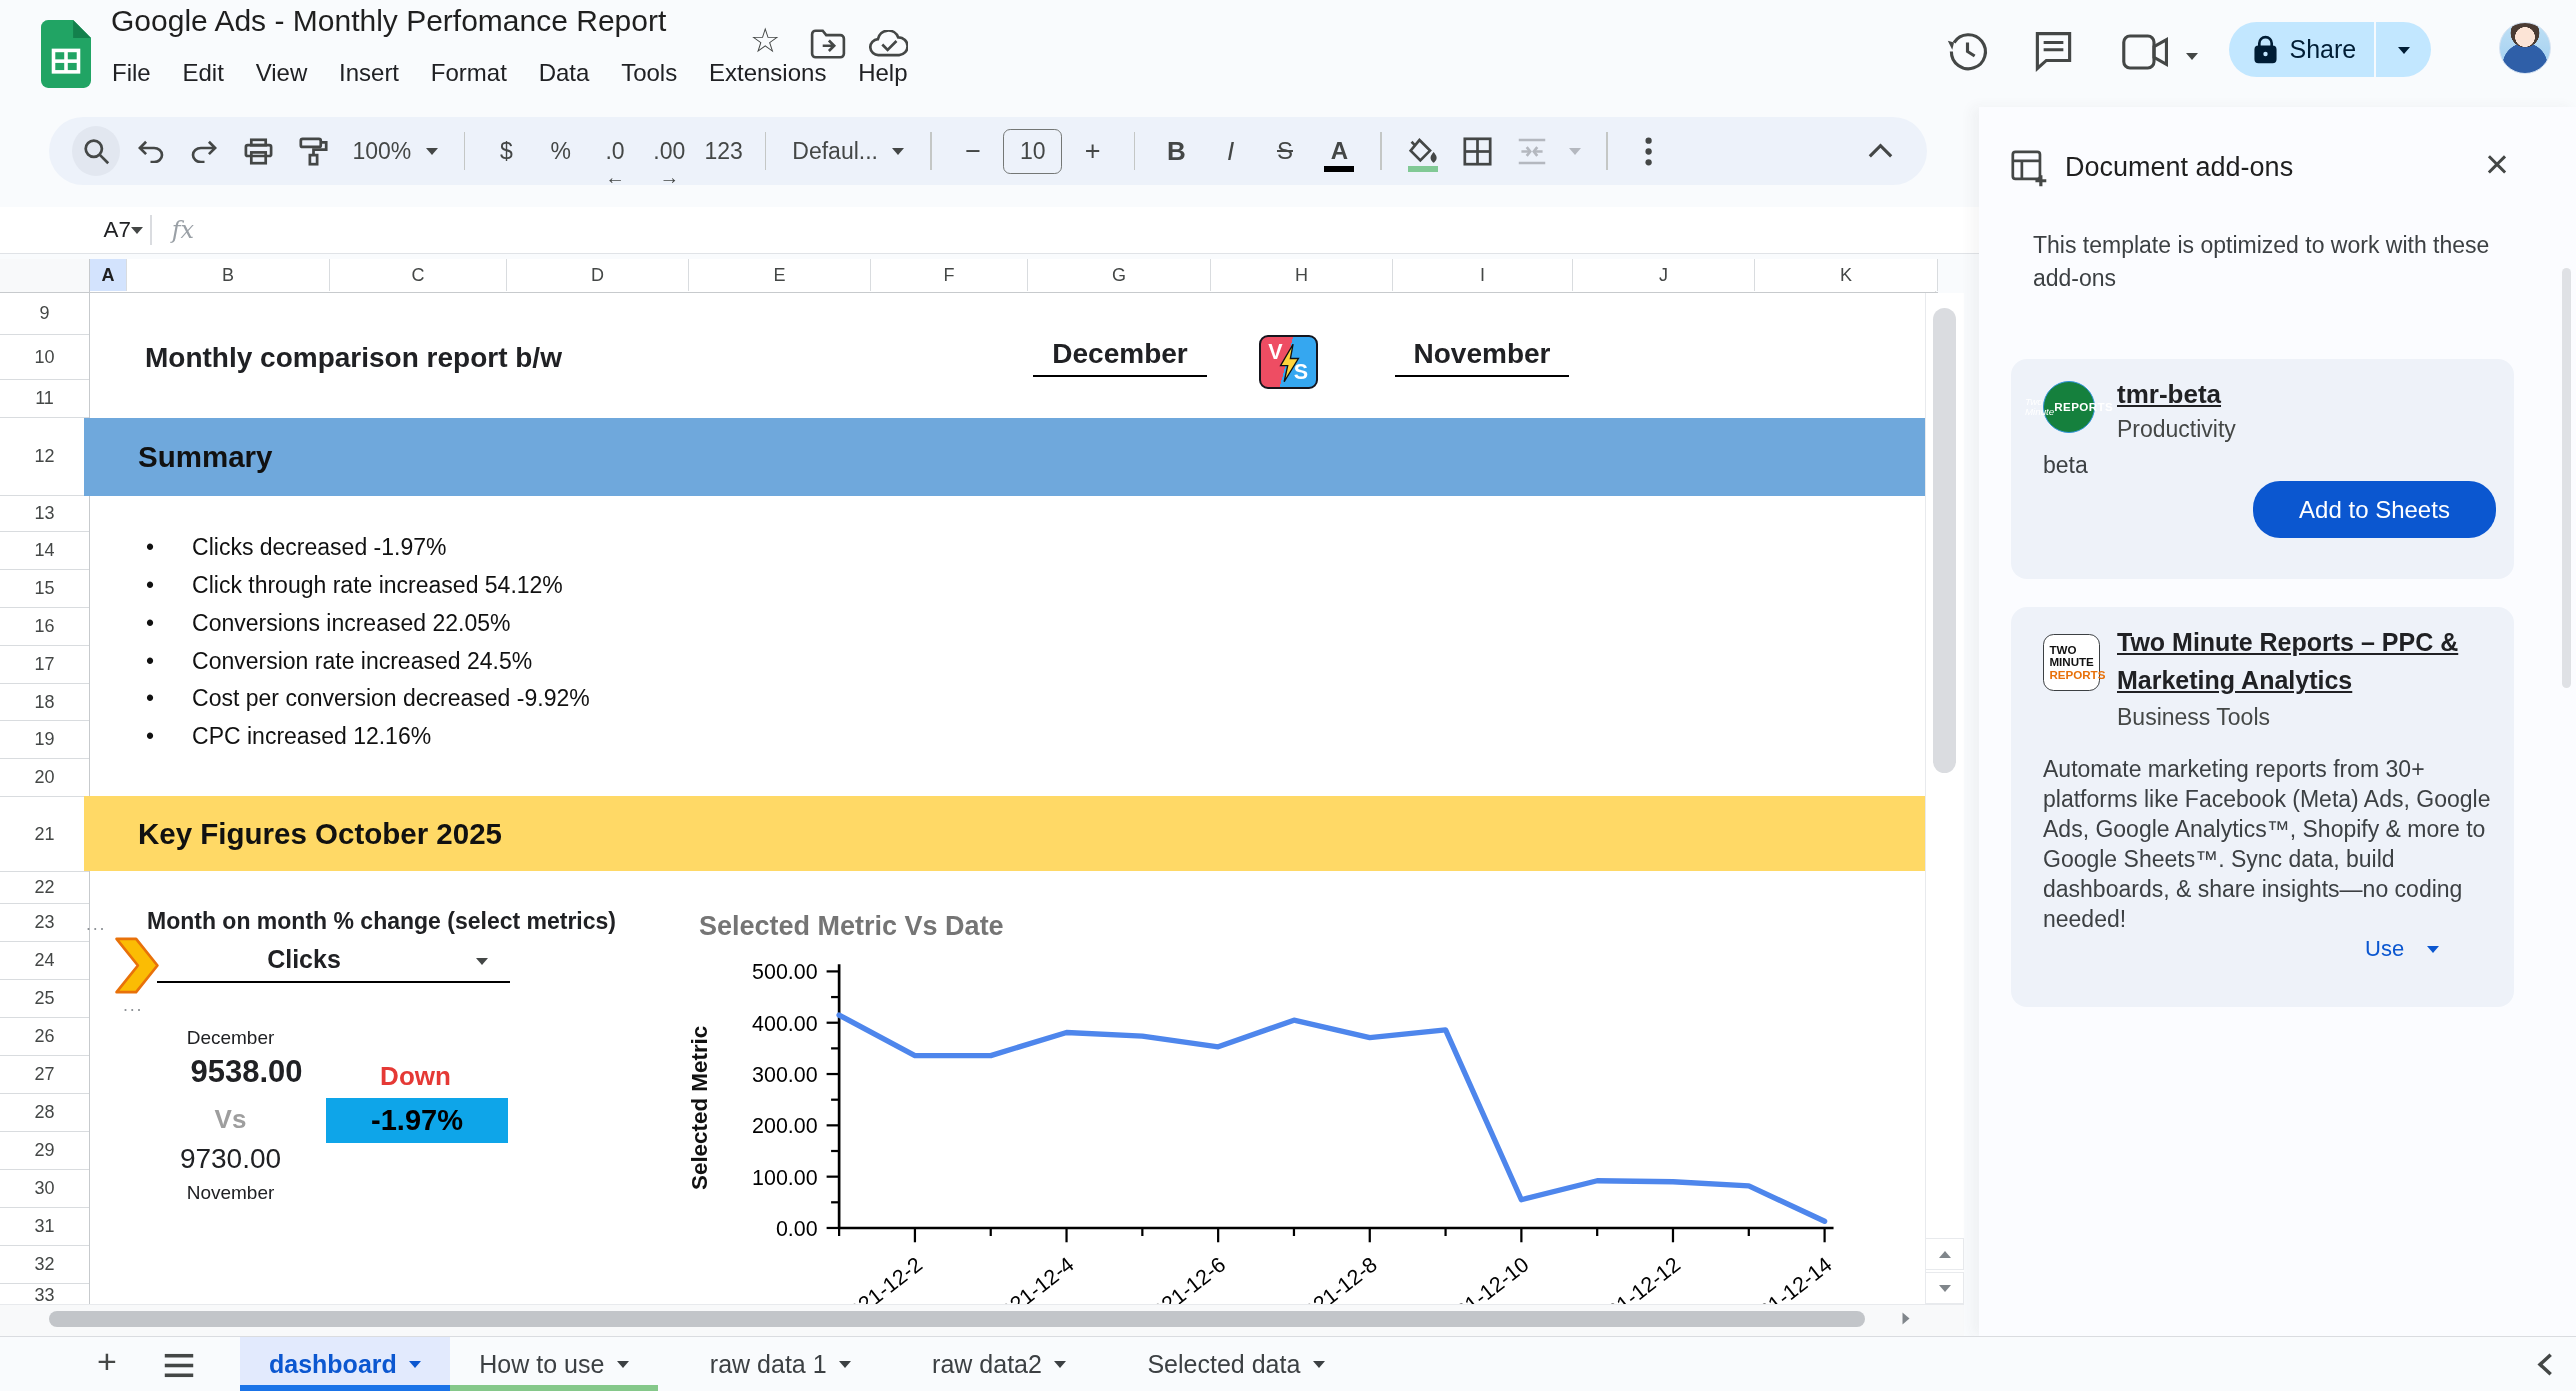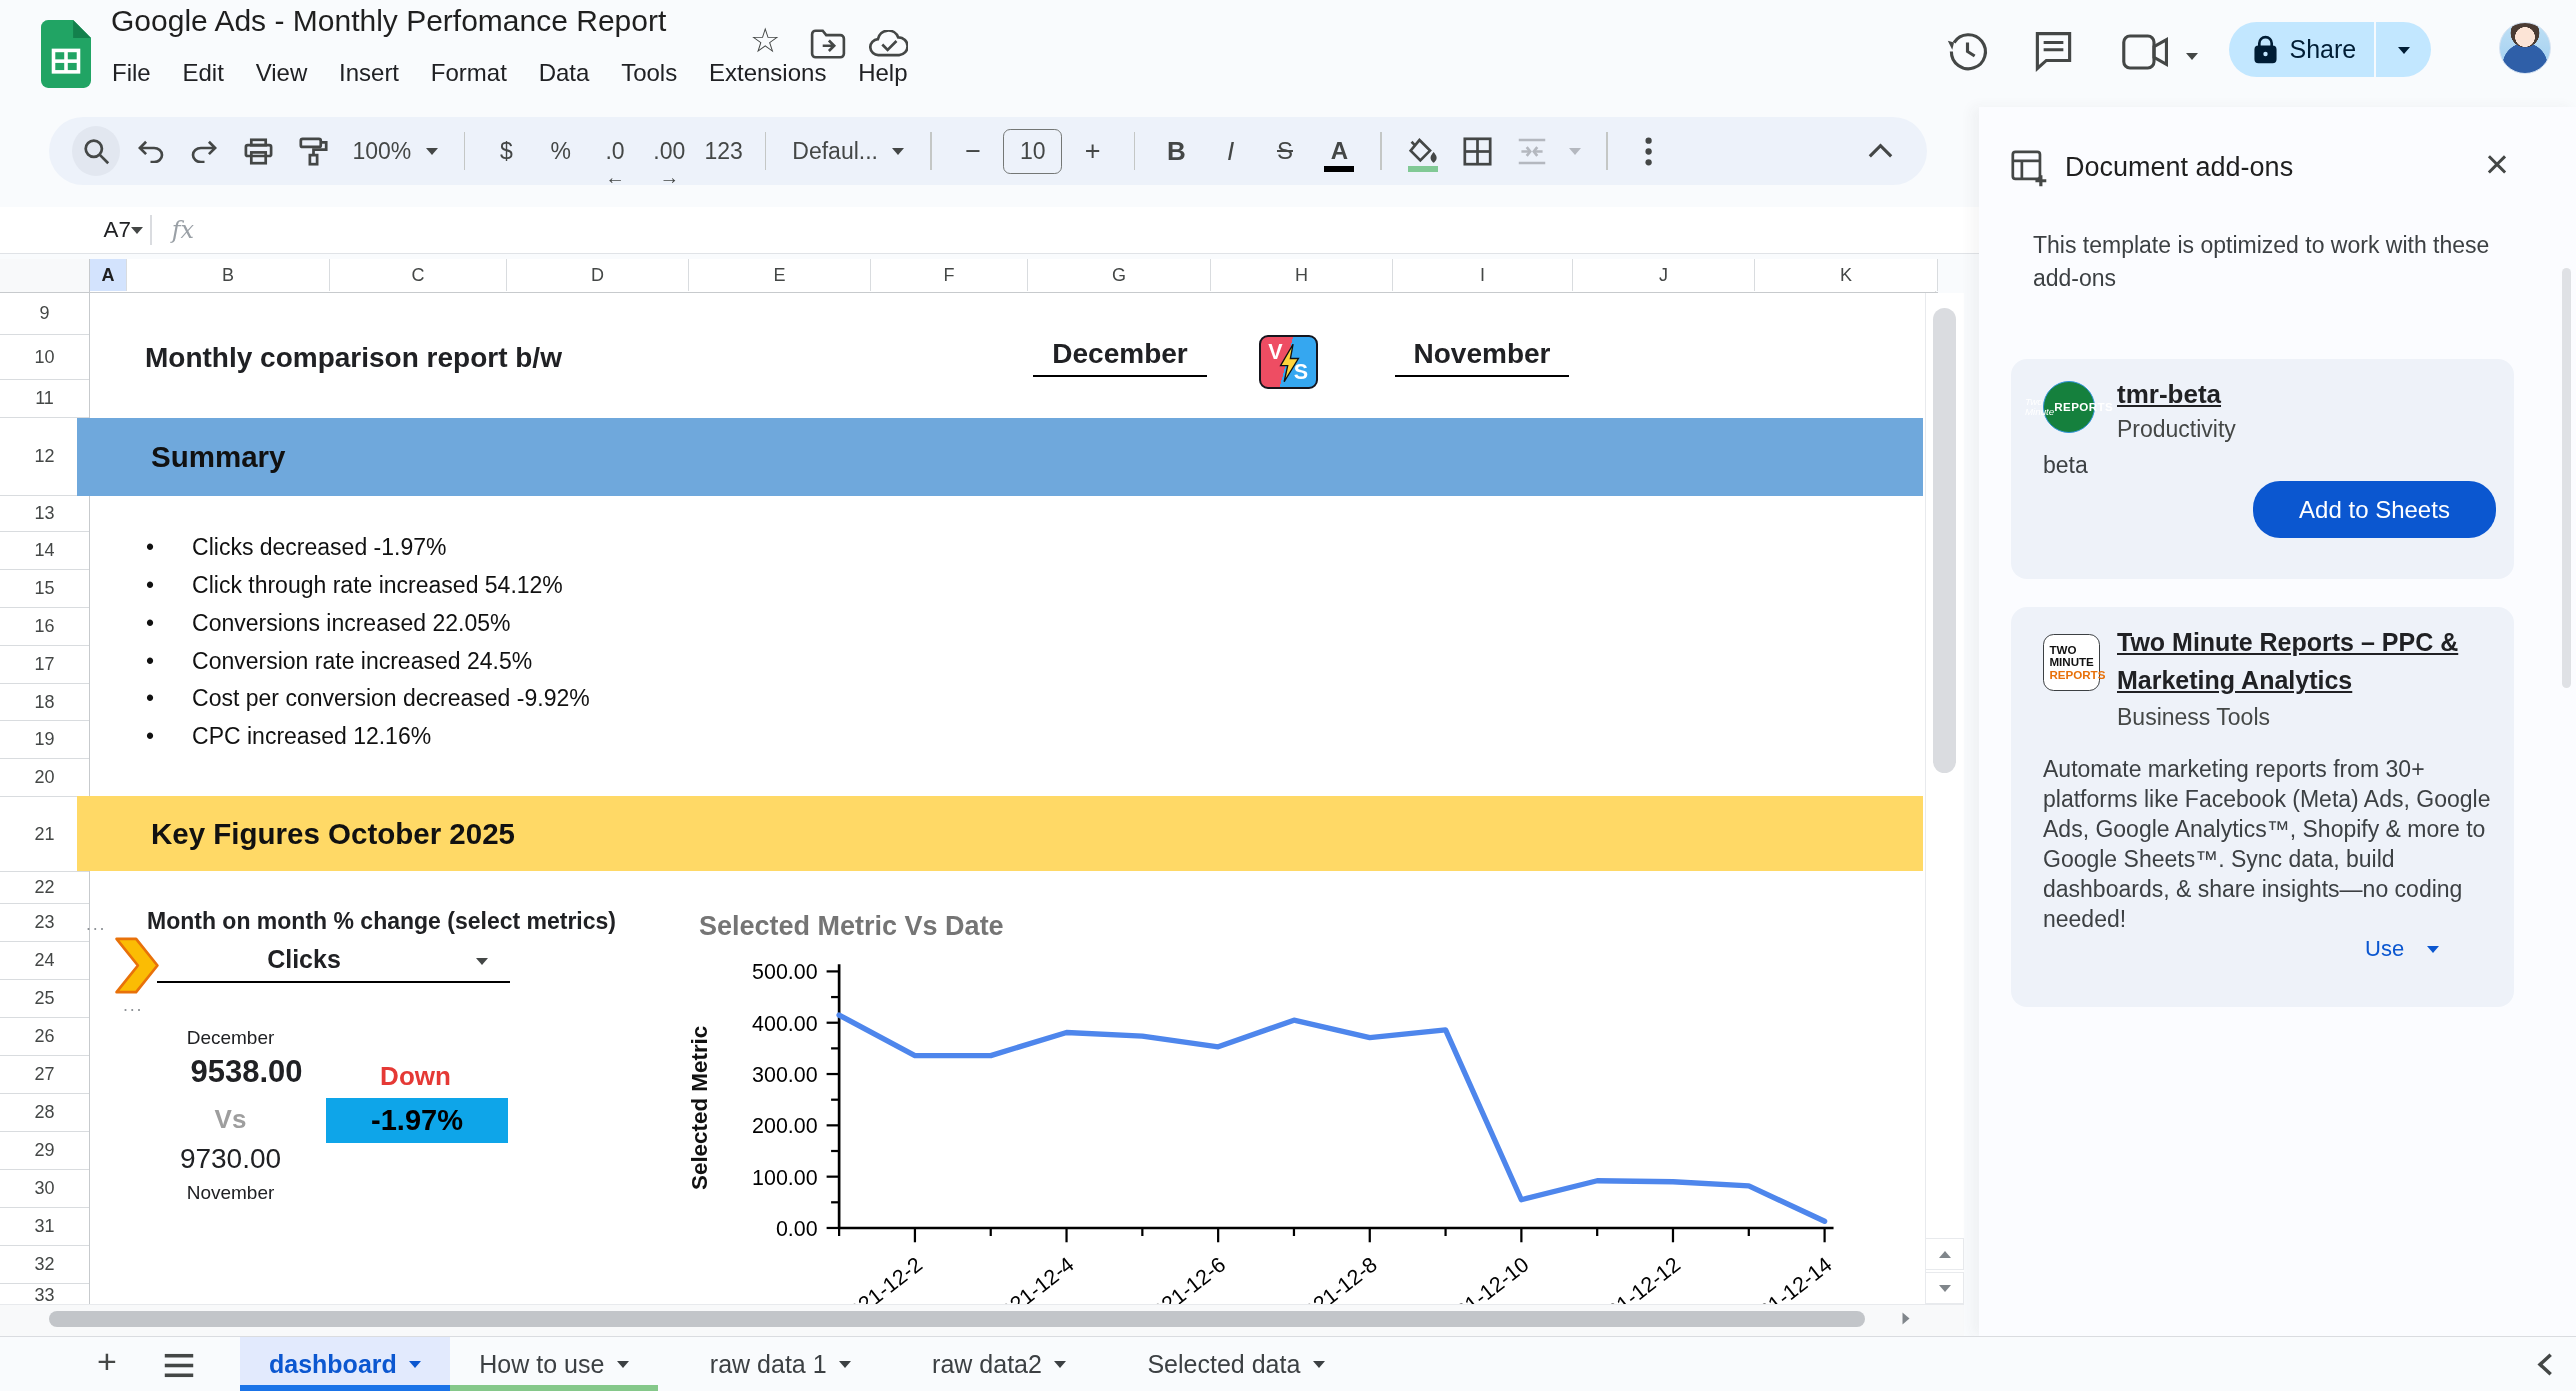--- a/index.html
+++ b/index.html
@@ -47,21 +47,21 @@
 
   
   .grid-bg { left:0; top:259px; width:1936px; height:1045px; background:#fff; border-right:0.9px solid #e1e3e1; }
   .colheads { left:90px; top:259px; height:34px; display:flex; border-bottom:1.8px solid #c7cacd; }
   .colh { height:32px; display:flex; align-items:center; justify-content:center; font-size:18px; color:#444746; border-right:0.9px solid #d9dcdf; background:#fff; }
   .colh.sel { background:#d3e3fd; font-weight:bold; color:#1f1f1f; }
   .corner { left:0; top:259px; width:90px; height:34px; background:#f8f9fa; border-right:1.8px solid #c7cacd; border-bottom:1.8px solid #c7cacd; }
   .rowheads { left:0; top:293px; width:90px; height:1011px; border-right:1.8px solid #c7cacd; overflow:hidden; background:#fff; }
   .rowh { display:flex; align-items:center; justify-content:center; font-size:18px; color:#444746; border-bottom:0.9px solid #d9dcdf; }
 
-  .band { left:77px; width:1846px; display:flex; align-items:center; padding-left:74px; font-size:29.5px; font-weight:bold; color:#111; }
+  .band { left:84px; width:1846px; display:flex; align-items:center; padding-left:54px; font-size:29.5px; font-weight:bold; color:#111; }
   .bullet-row { position:absolute; left:146px; display:flex; gap:38px; font-size:23px; color:#111; }
   .cellbold { font-weight:bold; }
 
   .center-col { text-align:center; }
   .metric-dd-line { border-top:2.7px solid #000; }
   .redbox { background:#0ea5e9; display:flex; align-items:center; justify-content:center; font-size:29px; font-weight:bold; color:#000; }
 
   .vsbadge { width:59px; height:54px; border:2.7px solid #15151d; border-radius:9px;
     background:linear-gradient(105deg,#ee4d63 0 47%,#35a7f0 47% 100%); position:relative; }
   .vsbadge .v { position:absolute; left:7.2px; top:2.7px; color:#fff; font-weight:bold; font-size:21.5px; }

